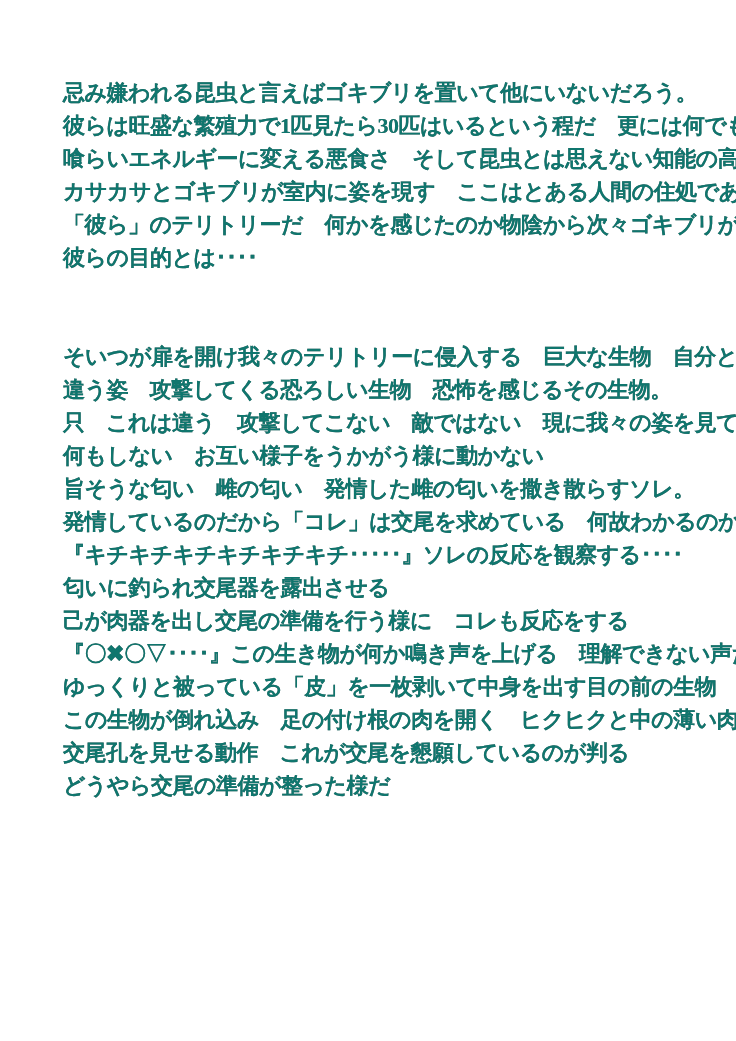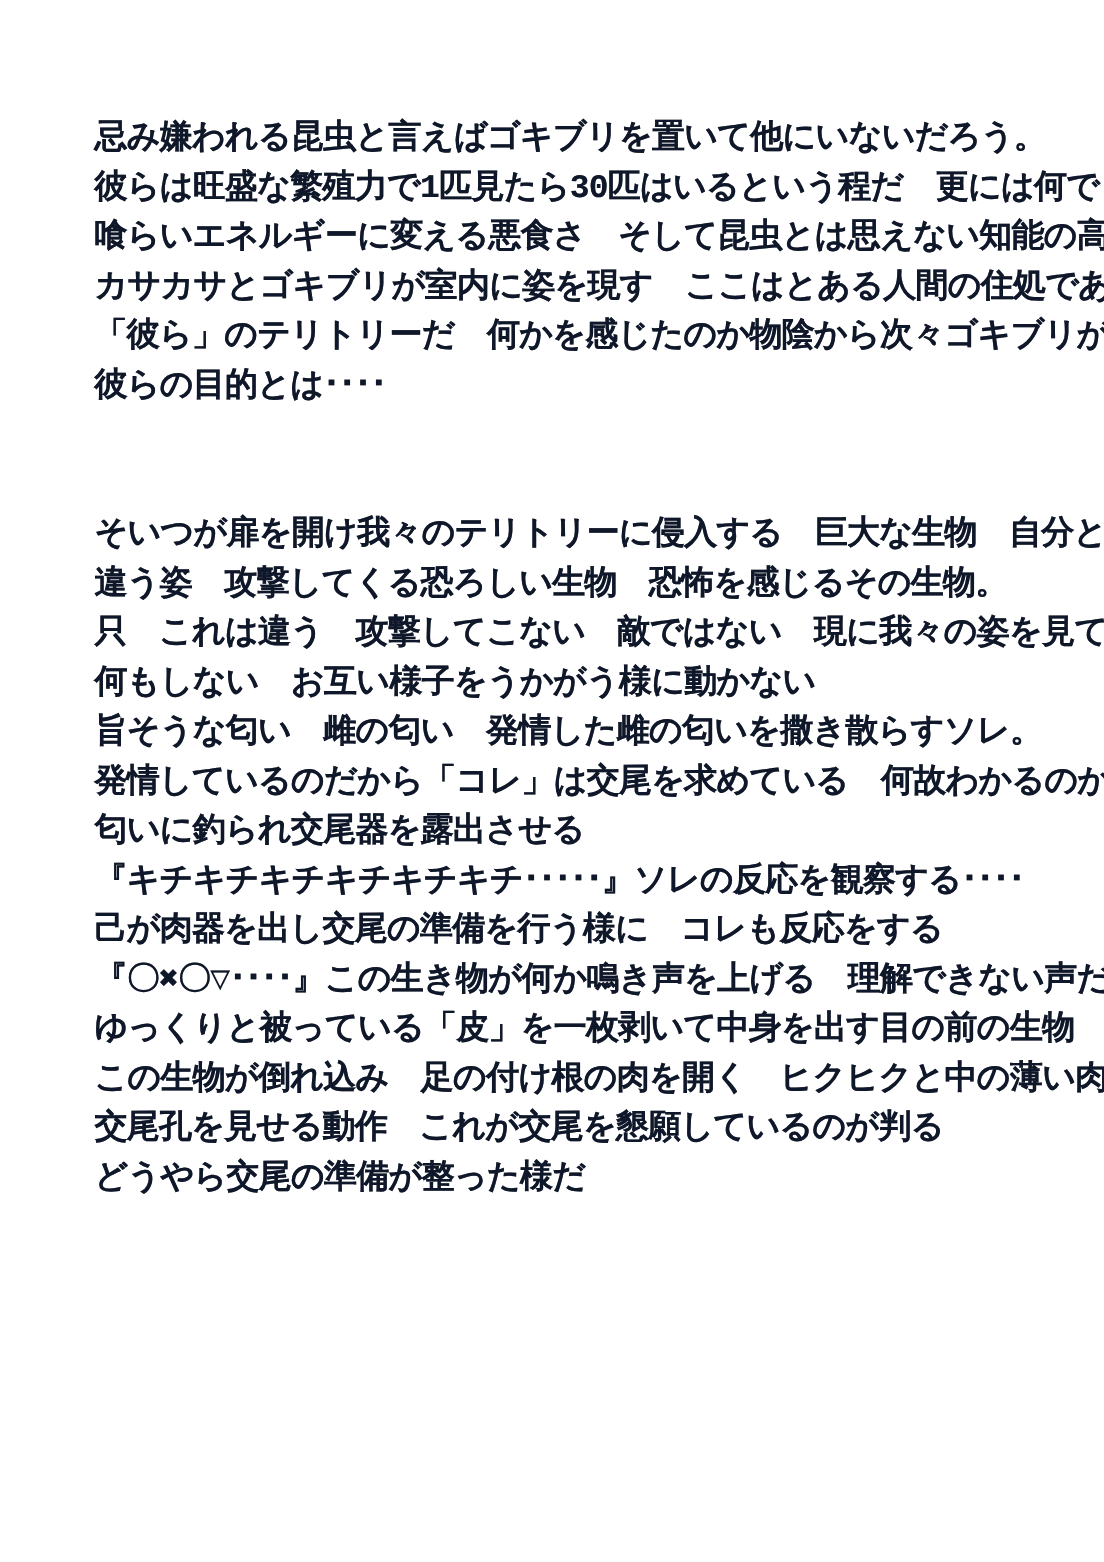--- a/index.html
+++ b/index.html
@@ -17,25 +17,25 @@
   .content {
     padding: 76px 28px 0 63px;
   }
   .paragraph {
     margin: 0;
   }
   .paragraph.second {
     margin-top: 66px;
   }
   .line {
-    font-family: Liberation Mono, monospace;
+    font-family: Liberation Serif, serif;
     font-weight: 700;
     font-size: 22px;
     line-height: 33px;
-    color: #0f172a;
+    color: #0f766e;
     white-space: pre;
     letter-spacing: -0.5px;
     text-shadow: 0 0 0.4px rgba(0,0,0,0.55);
   }
 </style>
 </head>
 <body>
 
 <div class="page">
   <div class="content">
@@ -49,22 +49,22 @@
       <div class="line">彼らの目的とは････</div>
     </div>
 
     <div class="paragraph second">
       <div class="line">そいつが扉を開け我々のテリトリーに侵入する　巨大な生物　自分とは</div>
       <div class="line">違う姿　攻撃してくる恐ろしい生物　恐怖を感じるその生物。</div>
       <div class="line">只　これは違う　攻撃してこない　敵ではない　現に我々の姿を見ても</div>
       <div class="line">何もしない　お互い様子をうかがう様に動かない</div>
       <div class="line">旨そうな匂い　雌の匂い　発情した雌の匂いを撒き散らすソレ。</div>
       <div class="line">発情しているのだから「コレ」は交尾を求めている　何故わかるのか？</div>
+      <div class="line">『キチキチキチキチキチキチ･････』ソレの反応を観察する････</div>
       <div class="line">匂いに釣られ交尾器を露出させる</div>
-      <div class="line">『キチキチキチキチキチキチ･････』ソレの反応を観察する････</div>
       <div class="line">己が肉器を出し交尾の準備を行う様に　コレも反応をする</div>
       <div class="line">『〇✖〇▽････』この生き物が何か鳴き声を上げる　理解できない声だ。</div>
       <div class="line">ゆっくりと被っている「皮」を一枚剥いて中身を出す目の前の生物</div>
       <div class="line">この生物が倒れ込み　足の付け根の肉を開く　ヒクヒクと中の薄い肉が蠢く</div>
       <div class="line">交尾孔を見せる動作　これが交尾を懇願しているのが判る</div>
       <div class="line">どうやら交尾の準備が整った様だ</div>
     </div>
 
   </div>
 </div>

